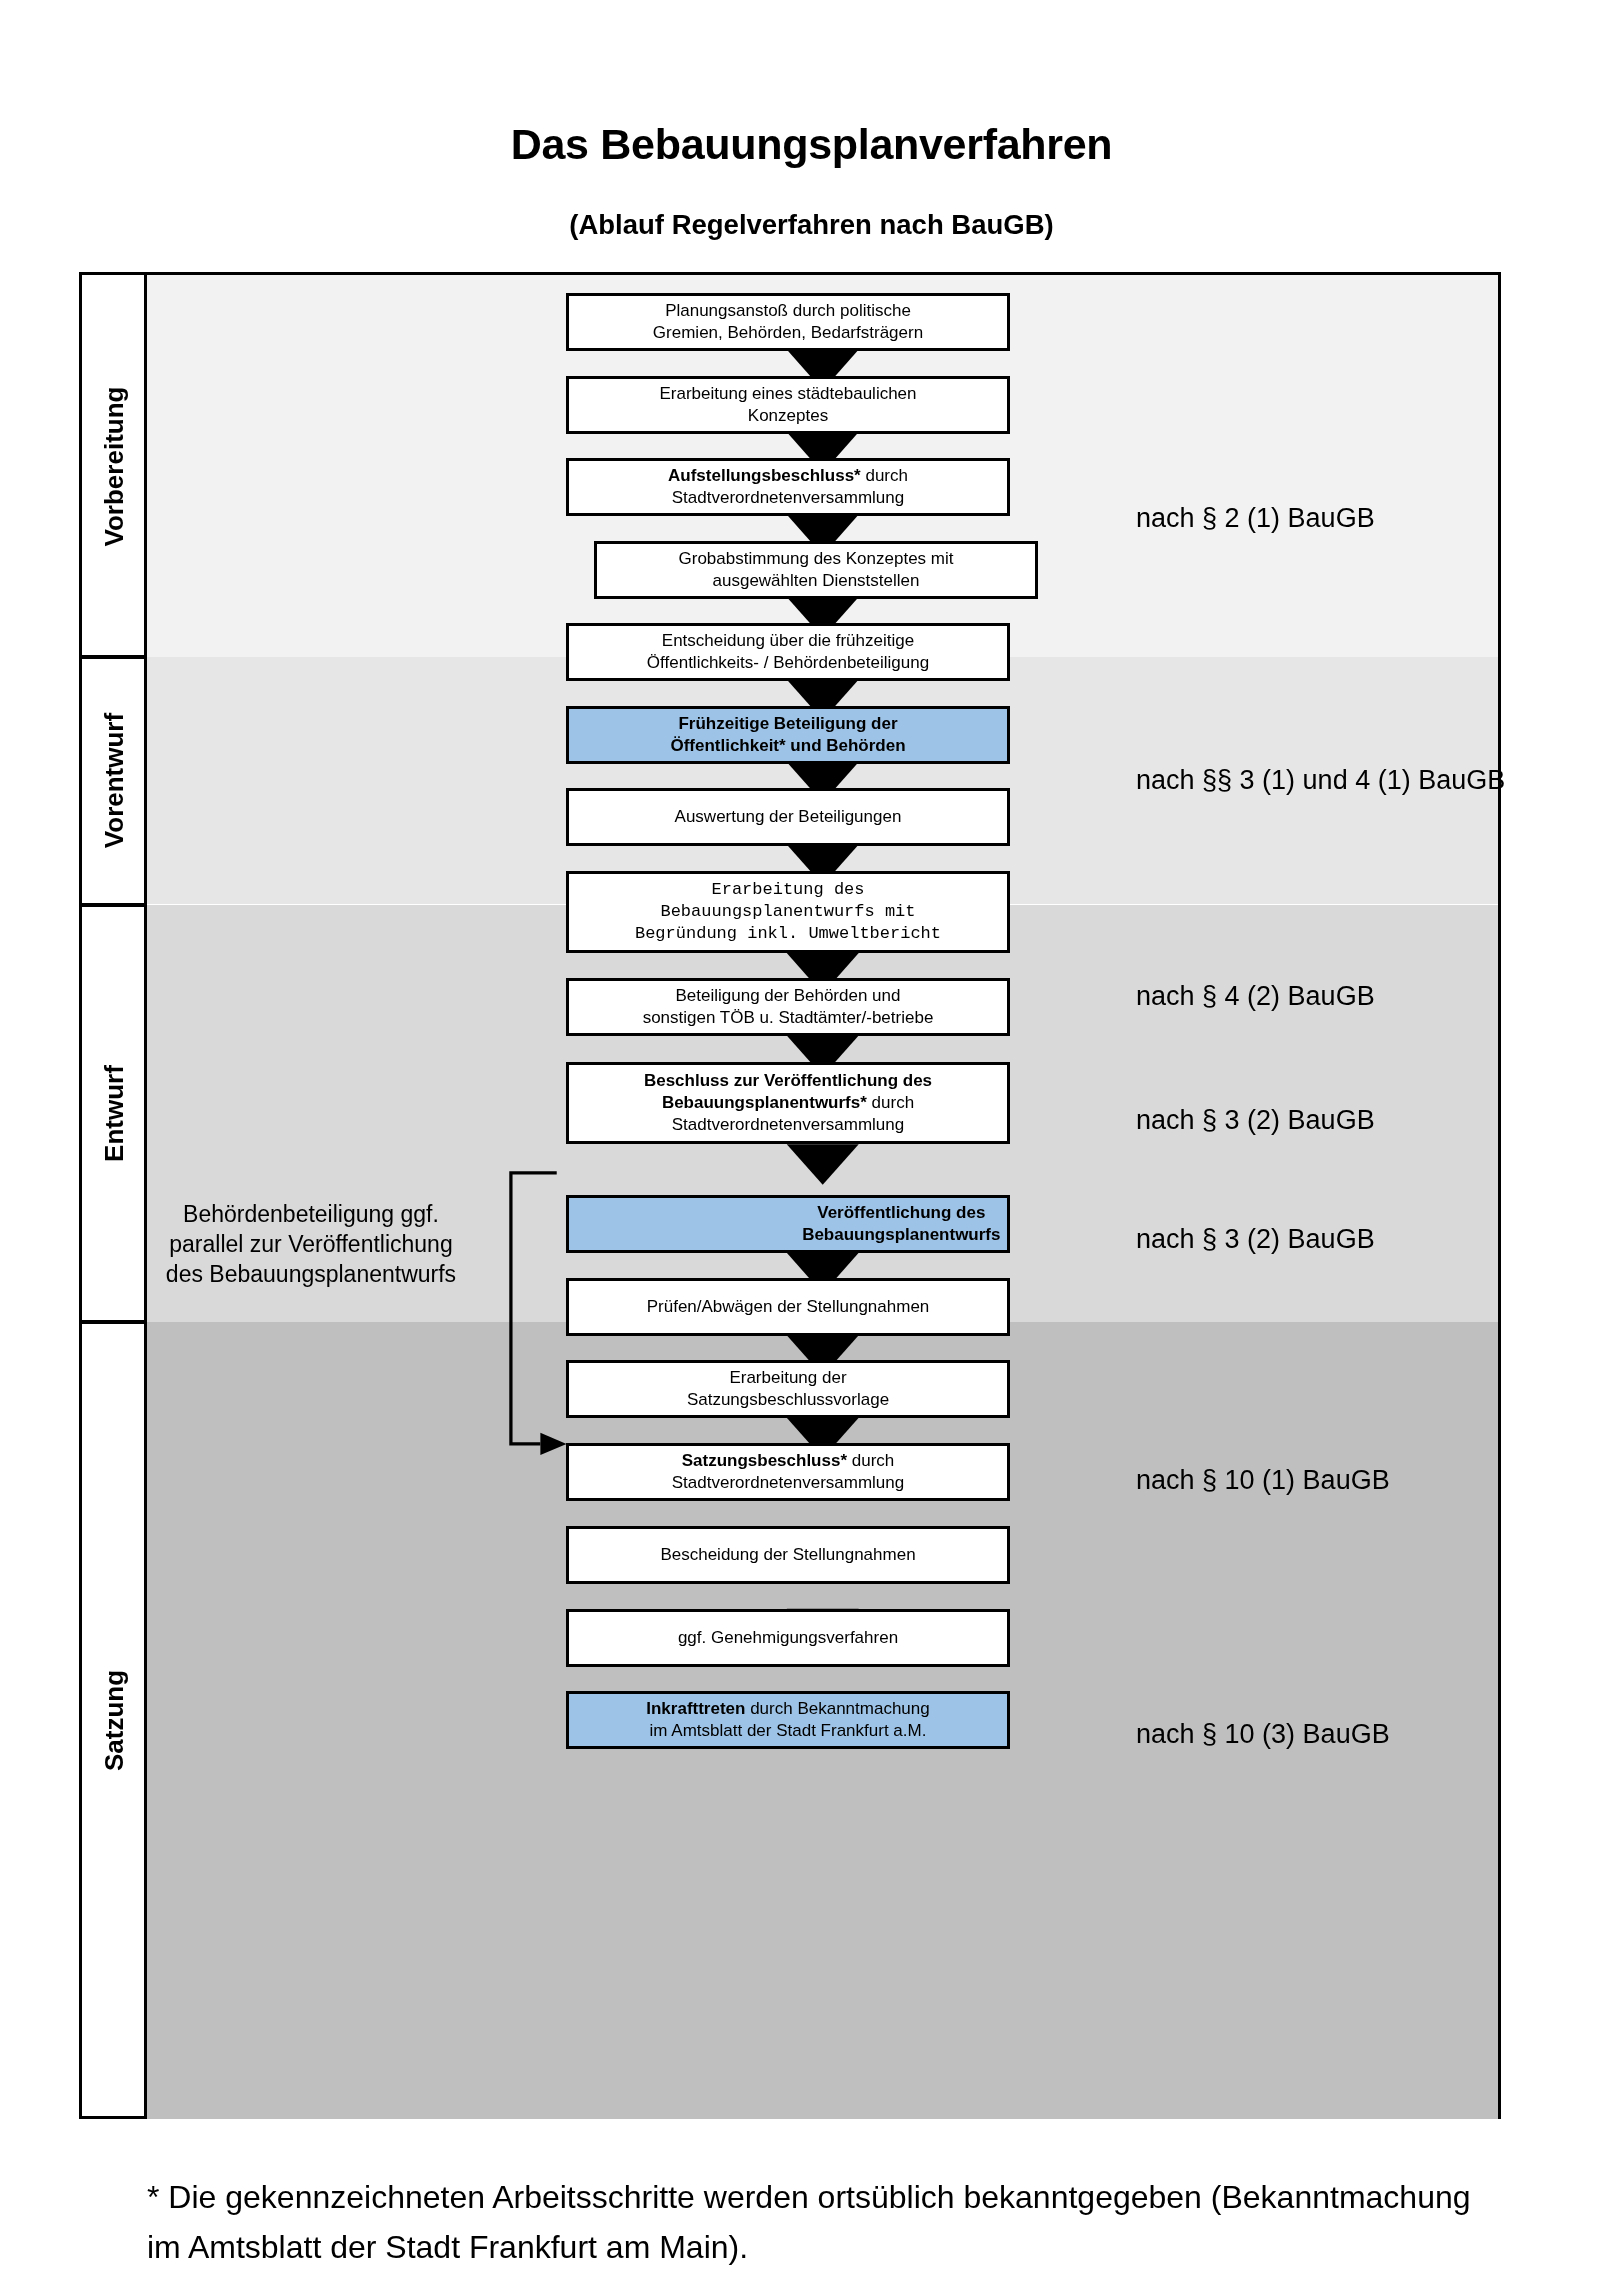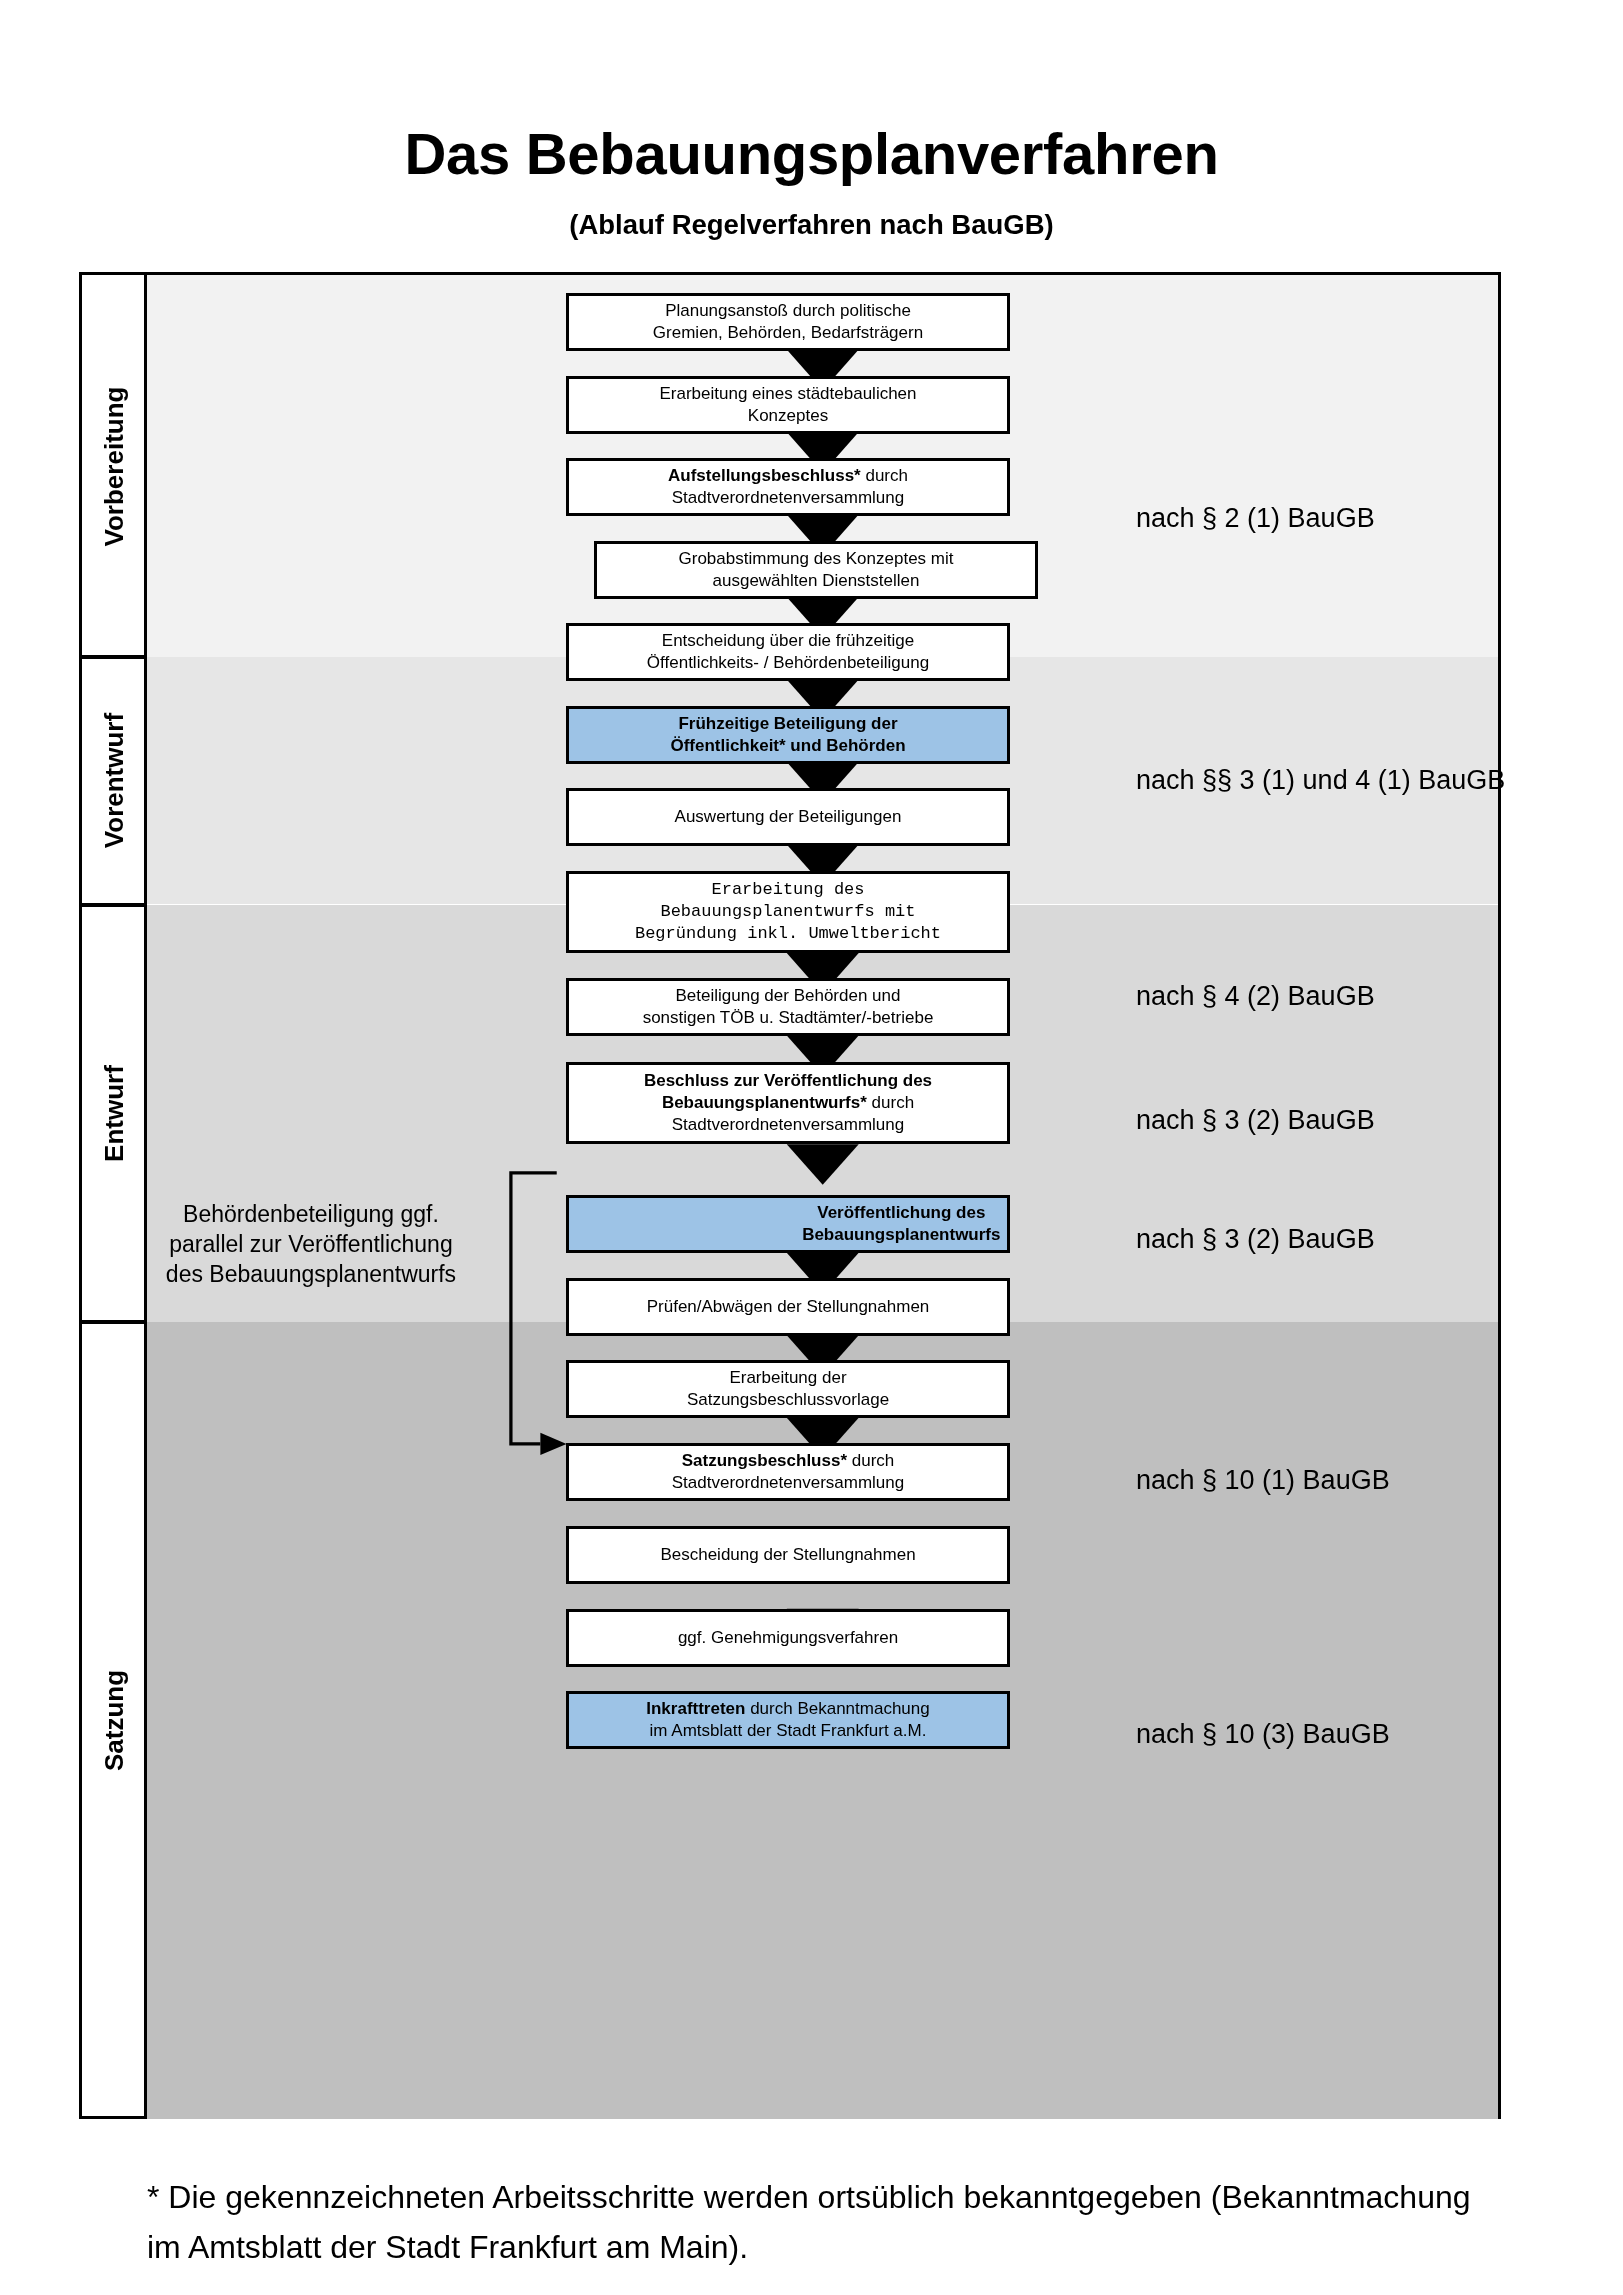--- a/index.html
+++ b/index.html
@@ -6,21 +6,21 @@
   html,body { background:#ffffff; }
   body {
     width:1623px; height:2295px;
     font-family:"Liberation Sans", sans-serif;
     color:#000; position:relative; overflow:hidden;
   }
 
   
   #title {
     position:absolute; left:0; top:120px; width:1623px;
-    text-align:center; font-size:58px; font-weight:bold;
+    text-align:center; font-size:43px; font-weight:bold;
     letter-spacing:-0.3px;
   }
   #subtitle {
     position:absolute; left:0; top:209px; width:1623px;
     text-align:center; font-size:27.5px; font-weight:bold;
   }
 
   
   #frame {
     position:absolute; left:79px; top:272px;

